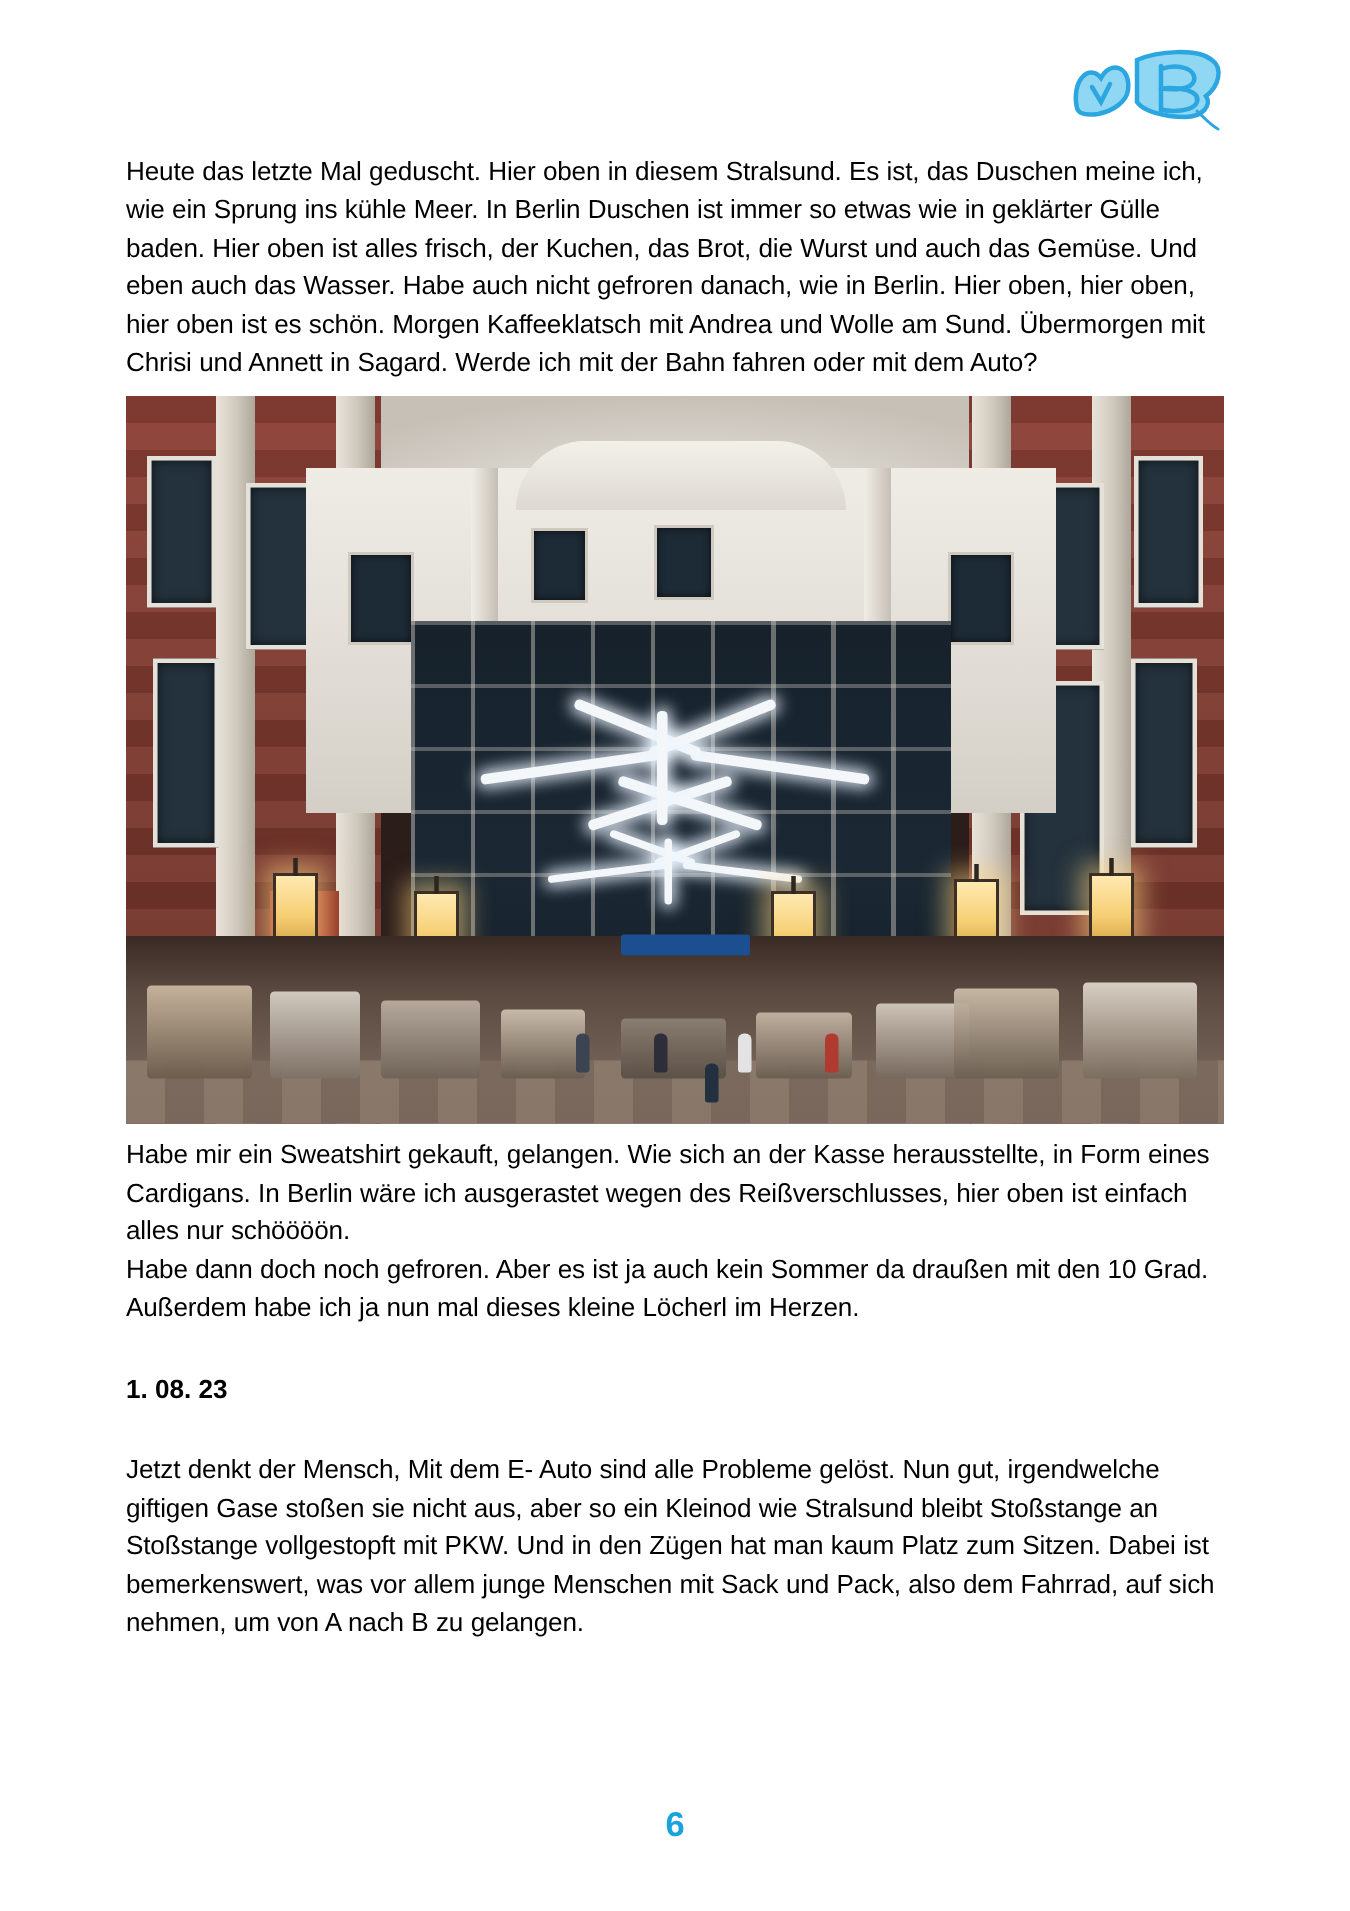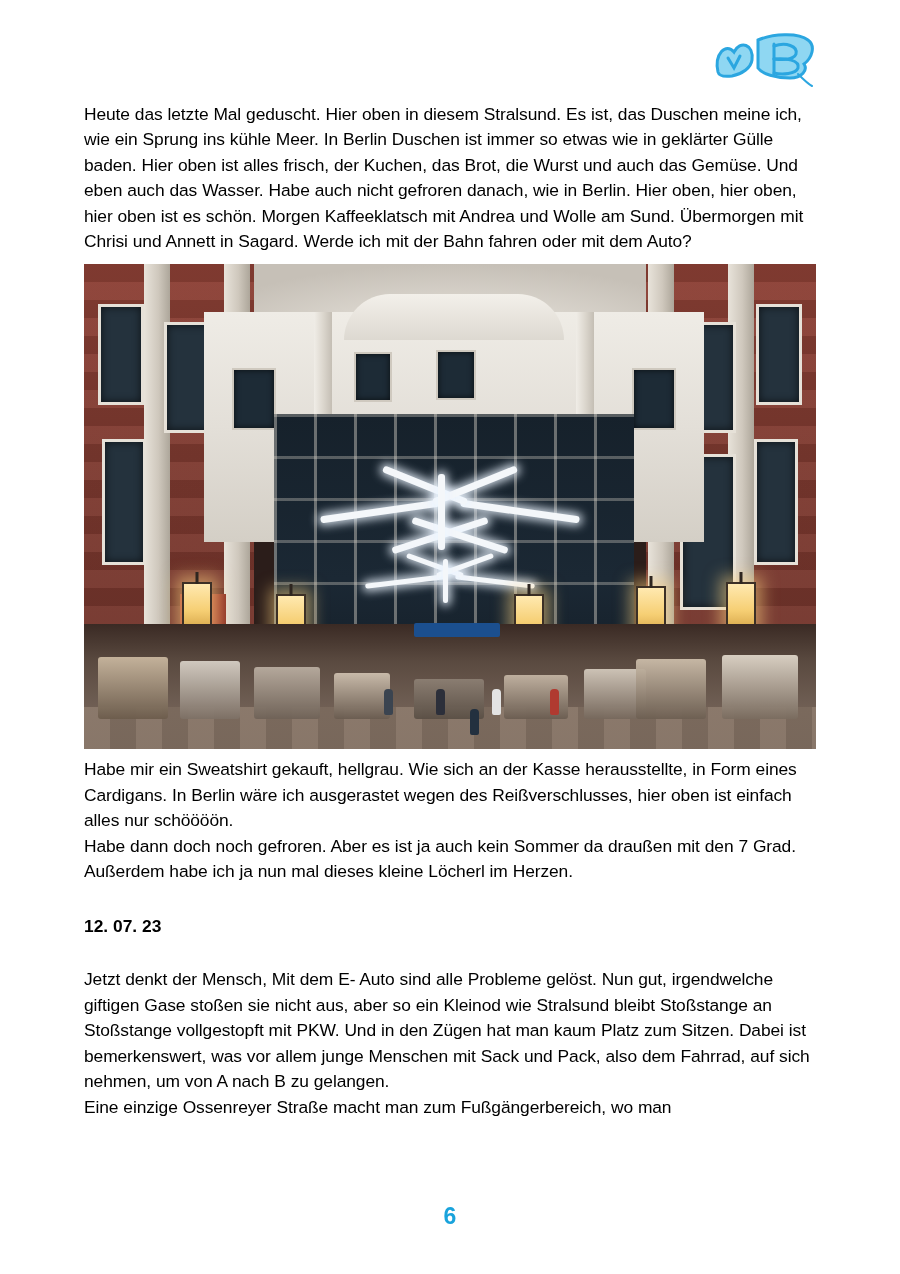--- a/index.html
+++ b/index.html
@@ -344,27 +344,26 @@
           <div class="person" style="left:408px; background:#e3e3e3;"></div>
           <div class="person" style="left:466px; background:#b03a30;"></div>
           <div class="person" style="left:386px; bottom:14px; background:#23303f;"></div>
           <div class="person" style="left:300px; background:#3b4450;"></div>
         </div>
       </div>
     </div>
 
     <div style="height:8px"></div>
 
-    <p class="para">Habe mir ein Sweatshirt gekauft, hellgrau. Wie sich an der Kasse herausstellte, in Form eines Cardigans. In Berlin wäre ich ausgerastet wegen des Reißverschlusses, hier oben ist einfach alles nur schöööön.</p>
-    <p class="para">Habe dann doch noch gefroren. Aber es ist ja auch kein Sommer da draußen mit den 7 Grad. Außerdem habe ich ja nun mal dieses kleine Löcherl im Herzen.</p>
+    <p class="para">Habe mir ein Sweatshirt gekauft, gelangen. Wie sich an der Kasse herausstellte, in Form eines Cardigans. In Berlin wäre ich ausgerastet wegen des Reißverschlusses, hier oben ist einfach alles nur schöööön.</p>
+    <p class="para">Habe dann doch noch gefroren. Aber es ist ja auch kein Sommer da draußen mit den 10 Grad. Außerdem habe ich ja nun mal dieses kleine Löcherl im Herzen.</p>
 
     <div style="height:30px"></div>
 
-    <div class="date-head">12. 07. 23</div>
+    <div class="date-head">1. 08. 23</div>
 
     <div style="height:28px"></div>
 
     <p class="para">Jetzt denkt der Mensch, Mit dem E- Auto sind alle Probleme gelöst. Nun gut, irgendwelche giftigen Gase stoßen sie nicht aus, aber so ein Kleinod wie Stralsund bleibt Stoßstange an Stoßstange vollgestopft mit PKW. Und in den Zügen hat man kaum Platz zum Sitzen. Dabei ist bemerkenswert, was vor allem junge Menschen mit Sack und Pack, also dem Fahrrad, auf sich nehmen, um von A nach B zu gelangen.</p>
-    <p class="para">Eine einzige Ossenreyer Straße macht man zum Fußgängerbereich, wo man</p>
   </div>
 
   <div class="pagenum">6</div>
 </div>
 
 </body></html>

